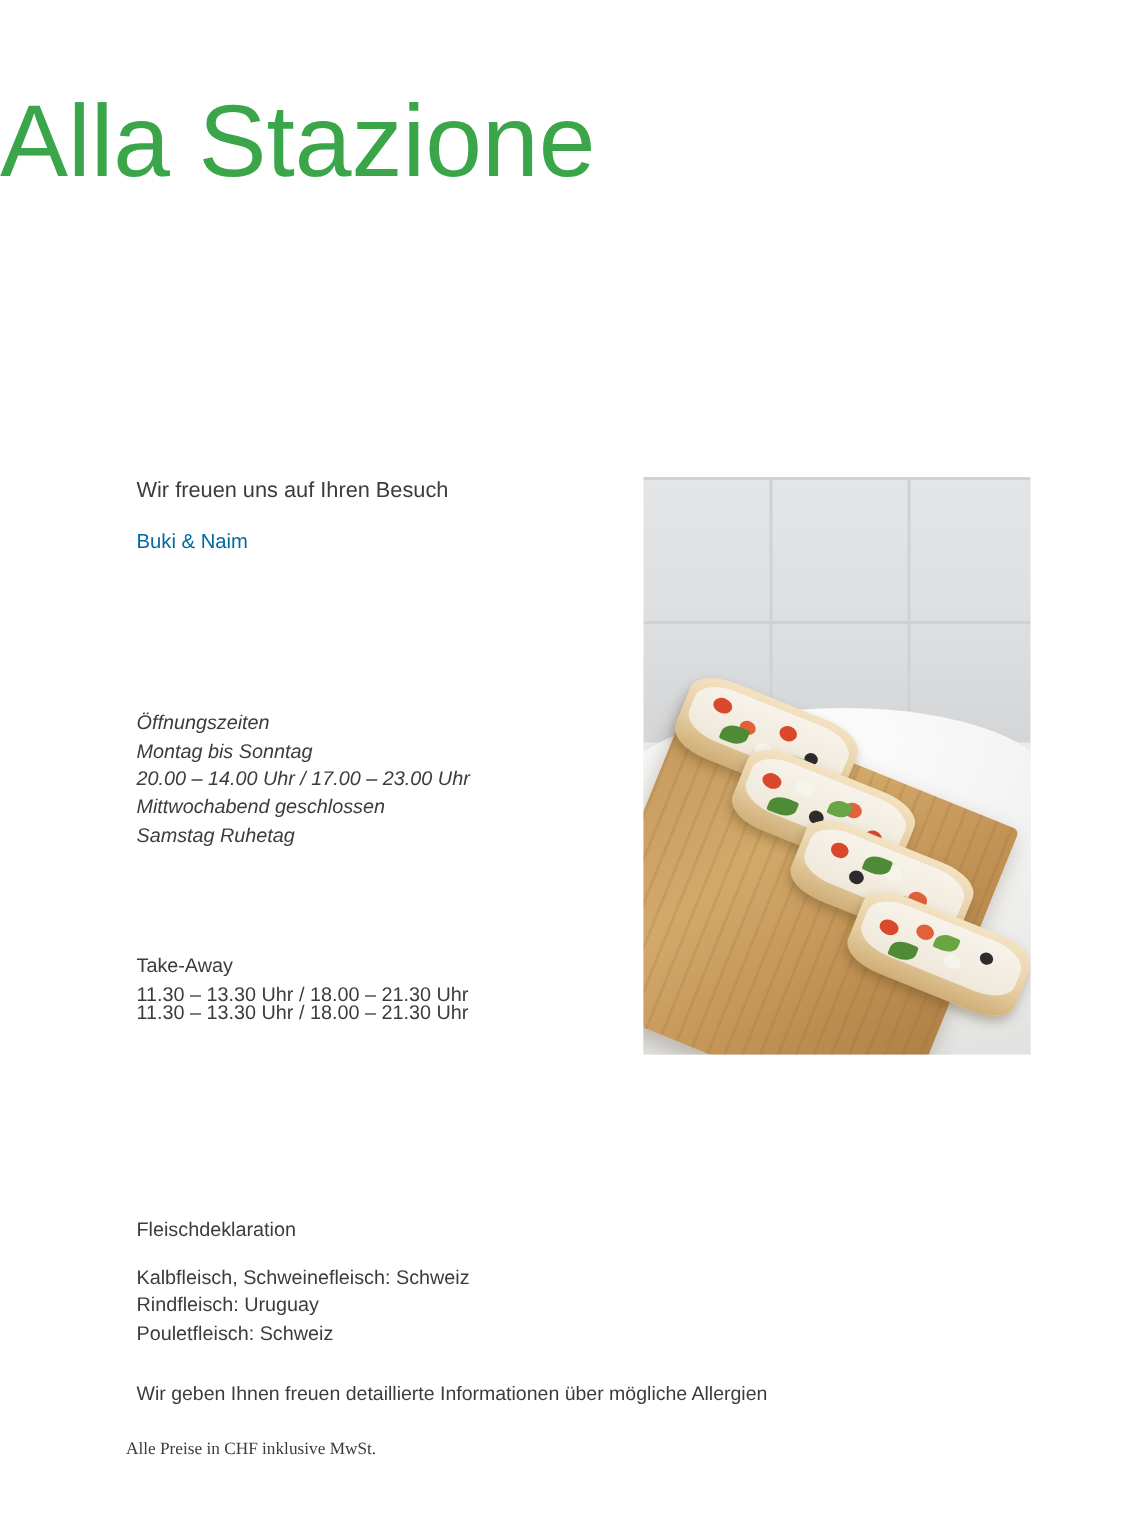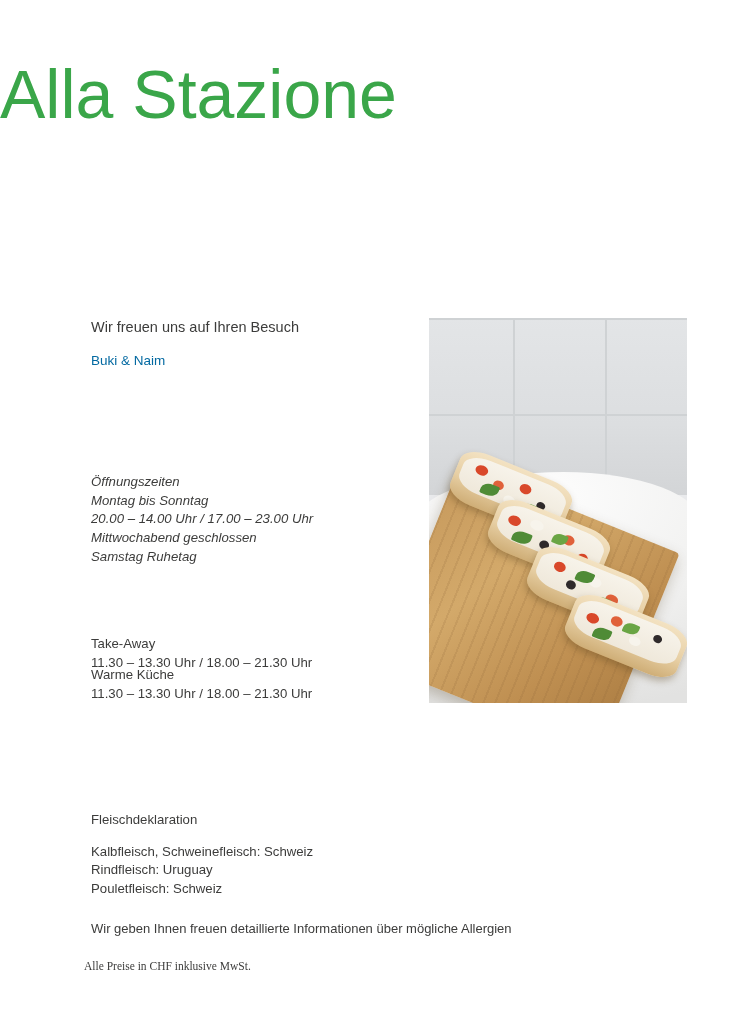--- a/index.html
+++ b/index.html
@@ -193,21 +193,20 @@
     <span class="line">Mittwochabend geschlossen</span>
     <span class="line">Samstag Ruhetag</span>
   </div>
 
   <div class="block takeaway">
     <span class="head">Take-Away</span>
     <span class="line">11.30 – 13.30 Uhr / 18.00 – 21.30 Uhr</span>
   </div>
 
   <div class="block warm">
-    <span class="head">Warme Küche</span>
     <span class="line">11.30 – 13.30 Uhr / 18.00 – 21.30 Uhr</span>
   </div>
 
   <div class="block meat">
     <span class="head">Fleischdeklaration</span>
     <span class="line">Kalbfleisch, Schweinefleisch: Schweiz</span>
     <span class="line">Rindfleisch: Uruguay</span>
     <span class="line">Pouletfleisch: Schweiz</span>
   </div>
 

